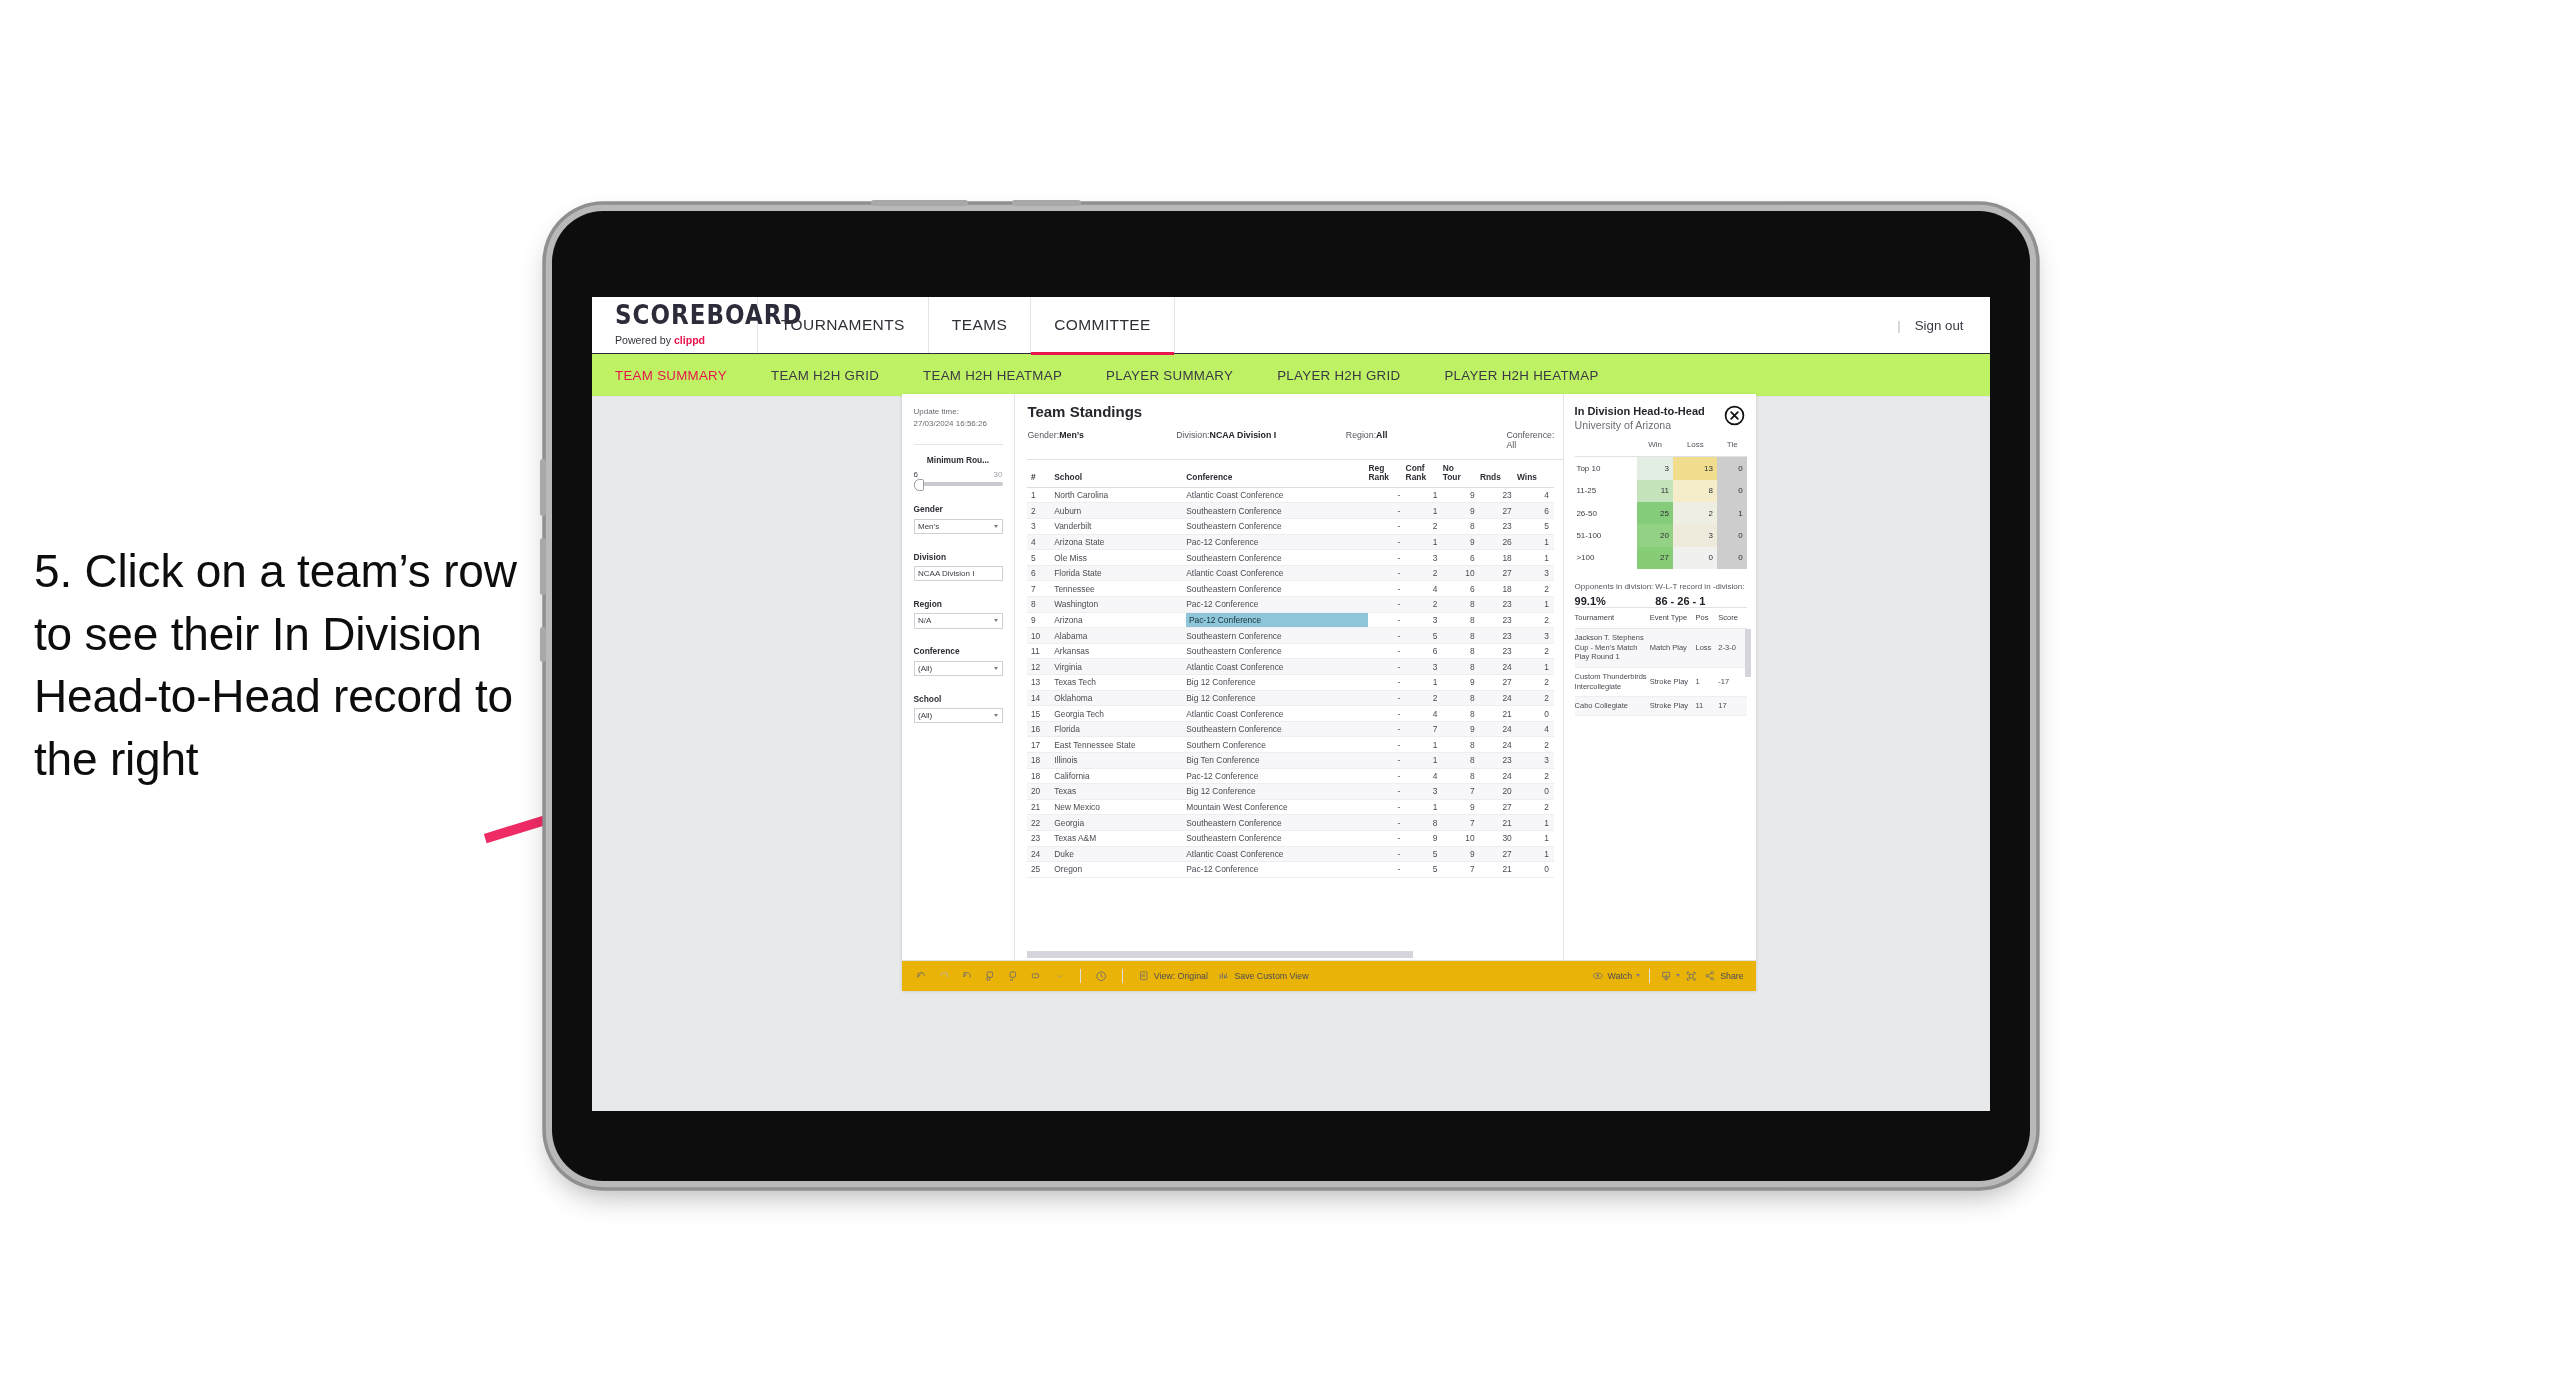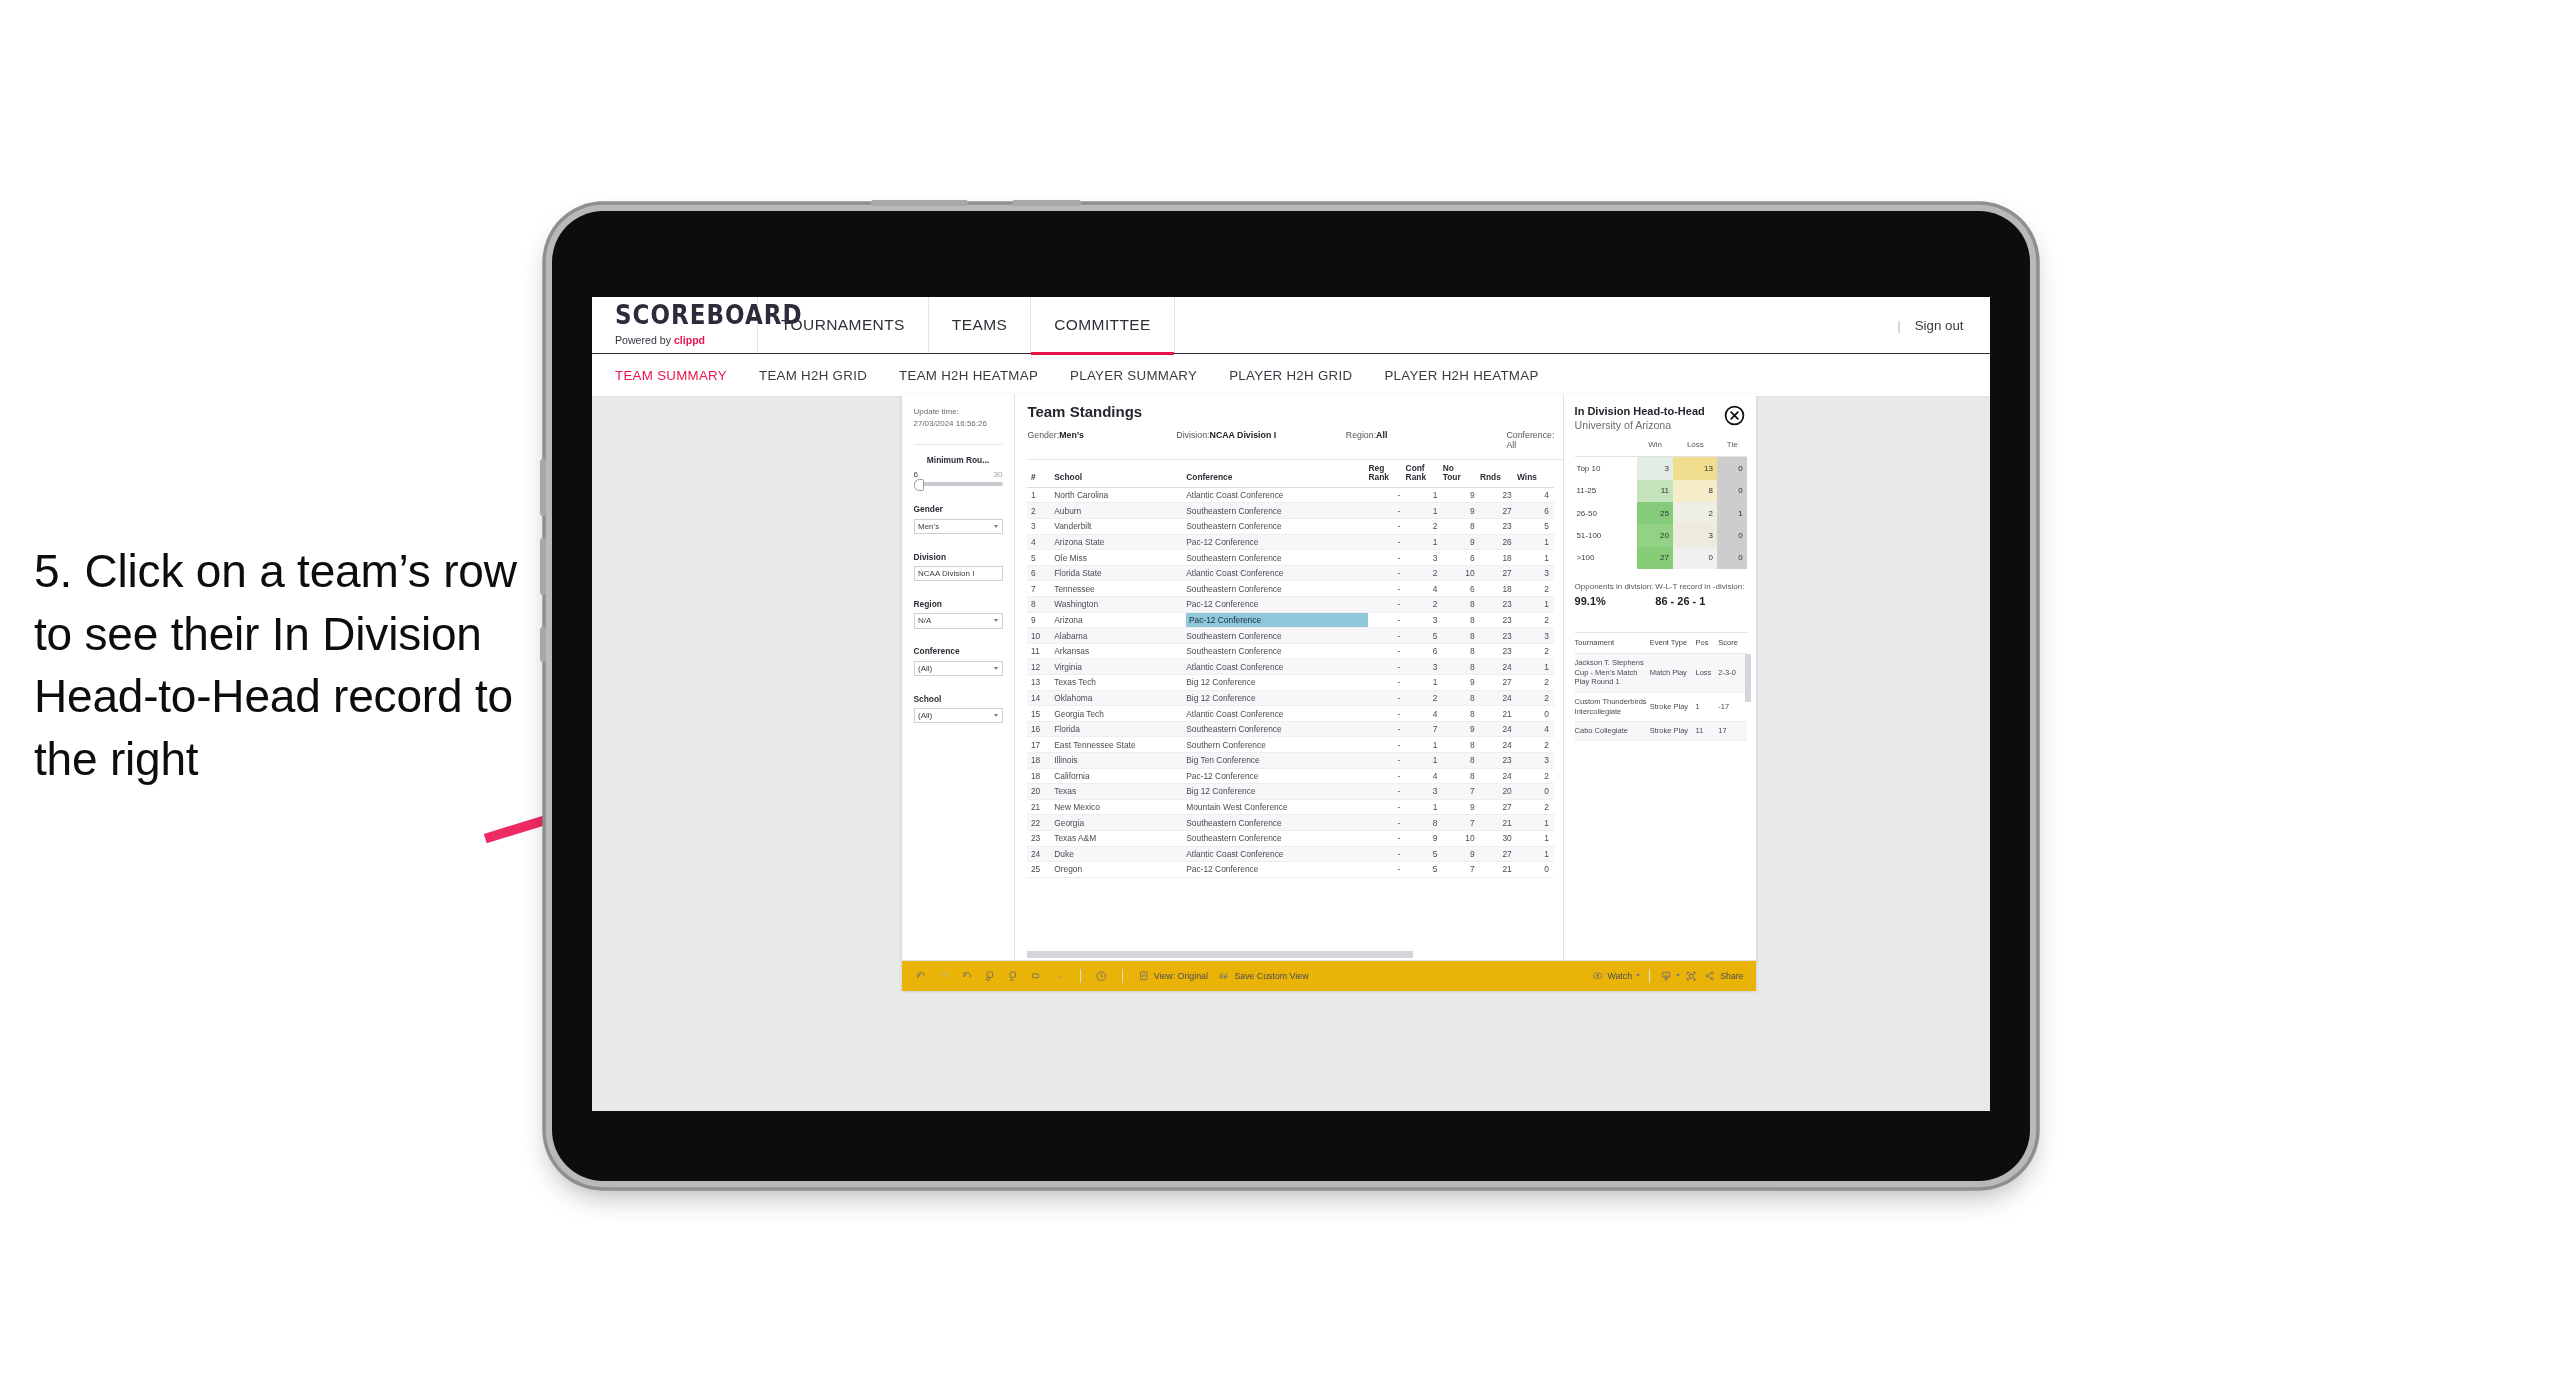--- a/index.html
+++ b/index.html
@@ -42,22 +42,22 @@
                color:#2f2f38;letter-spacing:0.4px;border-right:0.9px solid #e4e4e8;
                cursor:pointer;position:relative;}
   .topnav-item.active::after{content:"";position:absolute;left:0;right:0;bottom:-1.8px;
                height:2.7px;background:#e8154c;}
   #header-right{margin-left:auto;display:flex;align-items:center;padding-right:26.5px;
                 font-size:13.3px;color:#3a3a44;gap:14px;}
   #hdr-div{color:#bcbcc4;}
   #signout{cursor:pointer;}
 
   
-  #subnav{background:#ffffff;height:42px;display:flex;align-items:center;
-          padding-left:23px;gap:32px;border-bottom:0.9px solid #e0e0e5;}
+  #subnav{background:#bef264;height:42px;display:flex;align-items:center;
+          padding-left:23px;gap:44px;border-bottom:0.9px solid #e0e0e5;}
   .subnav-item{font-size:13.3px;color:#3a3a44;letter-spacing:0.3px;cursor:pointer;}
   .subnav-item.active{color:#e8154c;}
 
   
   #viz{position:absolute;left:310px;top:97px;width:854px;height:597px;
        background:#fff;box-shadow:0 0.9px 3.5px rgba(0,0,0,.14);display:flex;
        flex-direction:column;}
   #viz-body{flex:1;display:flex;min-height:0;}
 
   
@@ -117,21 +117,21 @@
   #close-btn{position:absolute;right:10.6px;top:10.6px;width:21px;height:21px;cursor:pointer;}
   table.h2h{width:100%;border-collapse:collapse;margin-top:8px;font-size:8px;}
   table.h2h th{font-weight:normal;color:#55555f;font-size:8px;text-align:center;
                padding-bottom:7px;border-bottom:0.9px solid #e2e2e6;}
   table.h2h th.rowlbl{border-bottom:0.9px solid #e2e2e6;}
   table.h2h td{height:20.4px;text-align:right;padding-right:4.4px;color:#2e2e36;font-size:8px;}
   table.h2h td.rowlbl{text-align:left;padding-right:0;padding-left:1.8px;color:#3e3e47;
                       background:#fff!important;}
   #stats{display:flex;margin-top:12.4px;font-size:8px;color:#55555f;gap:2px;}
   #stats .sv{font-size:11px;font-weight:bold;color:#22222a;margin-top:4.4px;}
-  #tourn-wrap{margin-top:25px;border-top:0.9px solid #e2e2e6;position:relative;}
+  #tourn-wrap{margin-top:0;border-top:0.9px solid #e2e2e6;position:relative;}
   table.tourn{width:100%;border-collapse:collapse;font-size:7.5px;color:#4a4a54;
               table-layout:fixed;}
   table.tourn th{font-weight:normal;text-align:left;color:#43434c;padding:5.3px 0 5.3px 0;
                  border-bottom:0.9px solid #e8e8ec;font-size:7.5px;}
   table.tourn td{padding:4.4px 2.7px 4.4px 0;border-bottom:0.9px solid #eeeef1;vertical-align:middle;
                  line-height:1.3;}
   table.tourn tr:nth-child(odd) td{background:#f7f7f9;}
   .t-name{width:69px;}
   .t-type{width:42px;}
   .t-pos{width:21px;}

